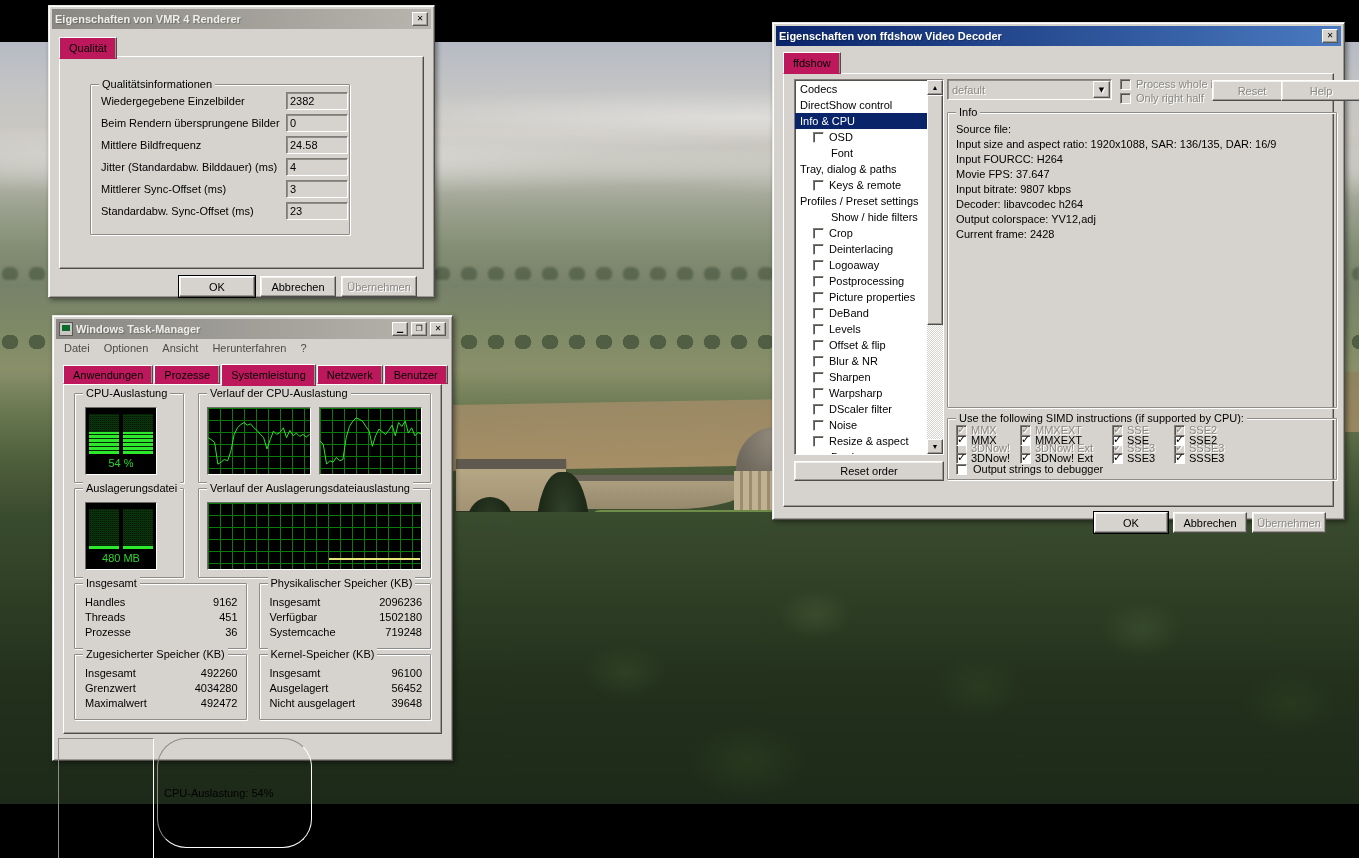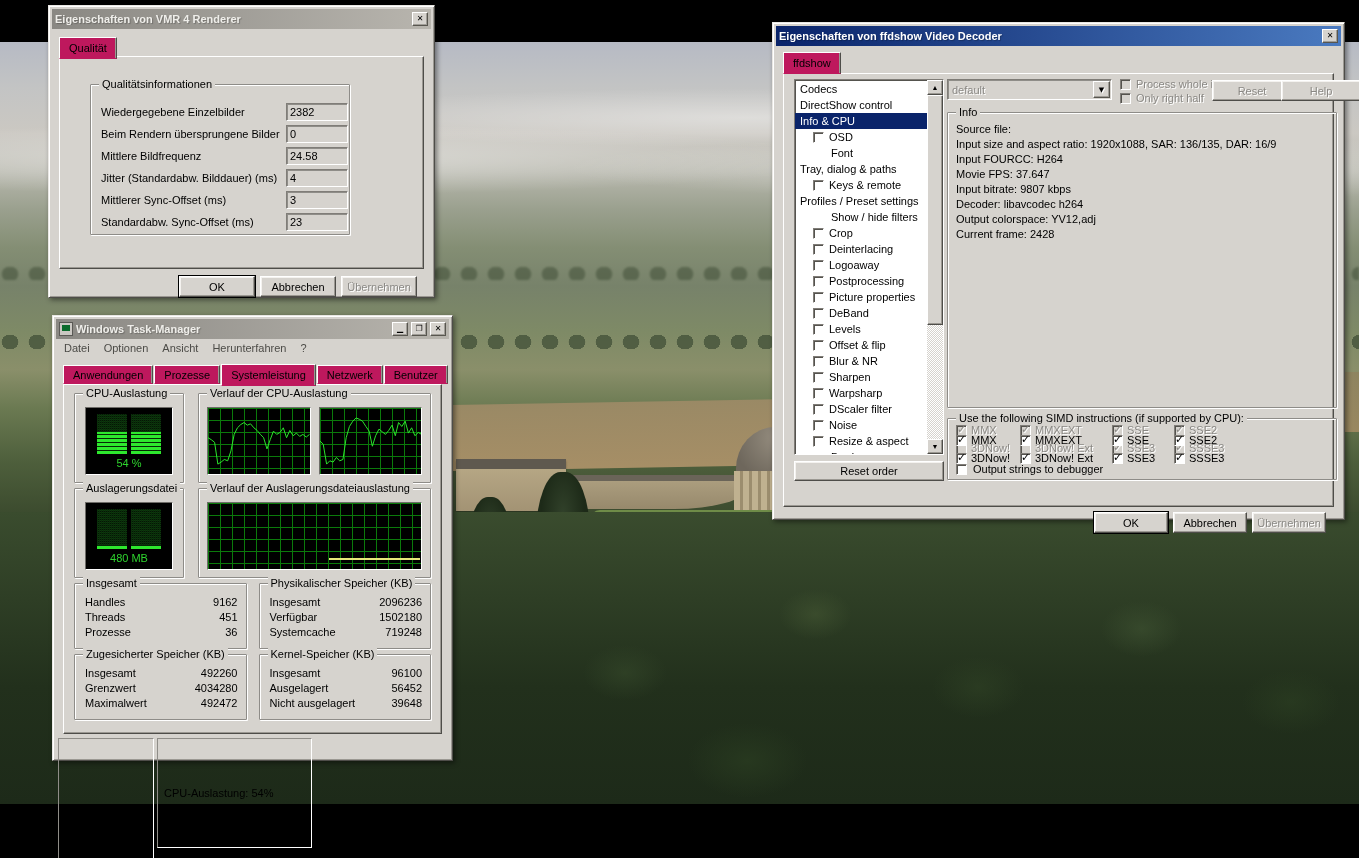--- a/index.html
+++ b/index.html
@@ -35,21 +35,21 @@
   .m-wing-l { position:absolute; left:8px; top:32px; width:110px; height:52px;
     background:linear-gradient(to bottom,#5f594f 0 10px,#b5a684 10px,#a39374 100%); box-shadow:0 2px 2px rgba(0,0,0,.3); }
   .m-wing-c { position:absolute; left:118px; top:48px; width:180px; height:34px;
     background:linear-gradient(to bottom,#6a6458 0 6px,#ab9d7e 6px,#97896c 100%); border-radius:0 0 40% 0/0 0 60% 0; }
   .m-dome { position:absolute; left:288px; top:0; width:78px; height:52px;
     background:radial-gradient(ellipse at 50% 20%, #948c7e, #6e675c 75%); border-radius:50% 50% 8% 8%/80% 80% 10% 10%; }
   .m-drum { position:absolute; left:286px; top:44px; width:82px; height:44px;
     background:repeating-linear-gradient(to right,#c0b190 0 6px,#9c8d6e 6px 9px); }
   .conifer { position:absolute; background:radial-gradient(50% 45% at 50% 30%, #31412a, #1d2a18 80%); border-radius:45% 45% 40% 40%; }
   .c1 { left:536px; top:430px; width:54px; height:140px; }
-  .c2 { left:468px; top:455px; width:44px; height:110px; }
+  .c2 { left:468px; top:455px; width:44px; height:110px;border-radius:29px; }
   .c3 { left:612px; top:470px; width:40px; height:105px; }
   .forest { position:absolute; left:0; top:470px; width:1359px; height:292px;
     background:
       radial-gradient(40px 30px at 6% 20%, #44573494, transparent 70%),
       radial-gradient(55px 38px at 16% 45%, #3a4d2c99, transparent 70%),
       radial-gradient(48px 34px at 30% 30%, #4c603a88, transparent 70%),
       radial-gradient(60px 40px at 46% 55%, #35482a99, transparent 70%),
       radial-gradient(52px 36px at 60% 35%, #46593488, transparent 70%),
       radial-gradient(66px 44px at 72% 60%, #31442688, transparent 70%),
       radial-gradient(58px 40px at 84% 40%, #40543390, transparent 70%),
@@ -92,38 +92,38 @@
     border-color:#807d78 #fff #fff #807d78; box-shadow:inset 1px 1px 0 #55534e; position:relative; flex:none; }
   .ck .cbx::after { content:"✓"; position:absolute; left:0px; top:-3px; font-size:11px; font-weight:bold; color:#000; }
   .dis .cbx { background:#d6d3ce; }
   .dis .cbx::after { color:#8a8884; }
   .dis { color:#8a8884; text-shadow:1px 1px 0 #fff; }
 
   
   #vmr { left:48px; top:5px; width:387px; height:293px; }
   #vmr .body { padding:8px 7px 0; }
   #vmr .tabpage { height:213px; margin-top:-1px; }
-  #vmr .grp { position:absolute; left:30px; top:27px; width:260px; height:151px; padding:18px 0 0 10px; }
+  #vmr .grp { position:absolute; left:30px; top:27px; width:260px; height:151px; padding:7px 0 0 10px; }
   .vmr-row { display:flex; align-items:center; height:18px; margin-bottom:4px; }
   .vmr-row .lbl { width:185px; font-size:11px; }
   .vmr-row .val { width:62px; height:18px; padding:2px 3px; font-size:11px; background:#d6d3ce;
     border:1px solid; border-color:#807d78 #fff #fff #807d78; box-shadow:inset 1px 1px 0 #8f8d88; }
   .btnrow { display:flex; justify-content:flex-end; gap:5px; padding:7px 7px 0 0;align-items:center; }
   .btnrow .btn { width:76px; height:21px; }
 
   
   #tm { left:52px; top:315px; width:401px; height:446px; display:flex; flex-direction:column; }
   #tm .menubar { display:flex; gap:2px; padding:2px 2px 3px; color:#4c4b47; }
   #tm .menubar span { padding:1px 6px; }
   #tm .tm-client { flex:1; padding:6px 7px 2px; display:flex; flex-direction:column; }
   #tm .tabpage { flex:1; padding:8px 10px 6px; display:flex; flex-direction:column; gap:5px; }
   .tm-row { display:flex; gap:14px; }
   .tm-meter-grp { width:110px; height:90px; padding:13px 10px 6px; }
   .tm-hist-grp { flex:1; height:90px; padding:13px 8px 6px; display:flex; gap:8px; }
-  .meter-panel { width:88px; height:68px; background:#000; border:1px solid; border-color:#6e6c68 #fff #fff #6e6c68;
+  .meter-panel { width:72px; height:68px; background:#000; border:1px solid; border-color:#6e6c68 #fff #fff #6e6c68;
     display:flex; flex-direction:column; align-items:center; }
   .meter-cols { display:flex; gap:4px; margin-top:6px; height:40px; align-items:flex-end; }
   .meter-col { width:30px; height:40px; position:relative;
     background:repeating-linear-gradient(to top, #0c3a0c 0 1px, #051505 1px 2px);
     background-size:2px 2px; }
   .meter-col::before { content:""; position:absolute; inset:0;
     background:repeating-linear-gradient(to right,#0a2e0a 0 1px, transparent 1px 2px); }
   .meter-lit { position:absolute; left:0; right:0; bottom:0;
     background:repeating-linear-gradient(to top, #2ee82e 0 3px, #062806 3px 4px); }
   .meter-text { color:#2ed42e; font-size:11px; margin-top:3px; }

